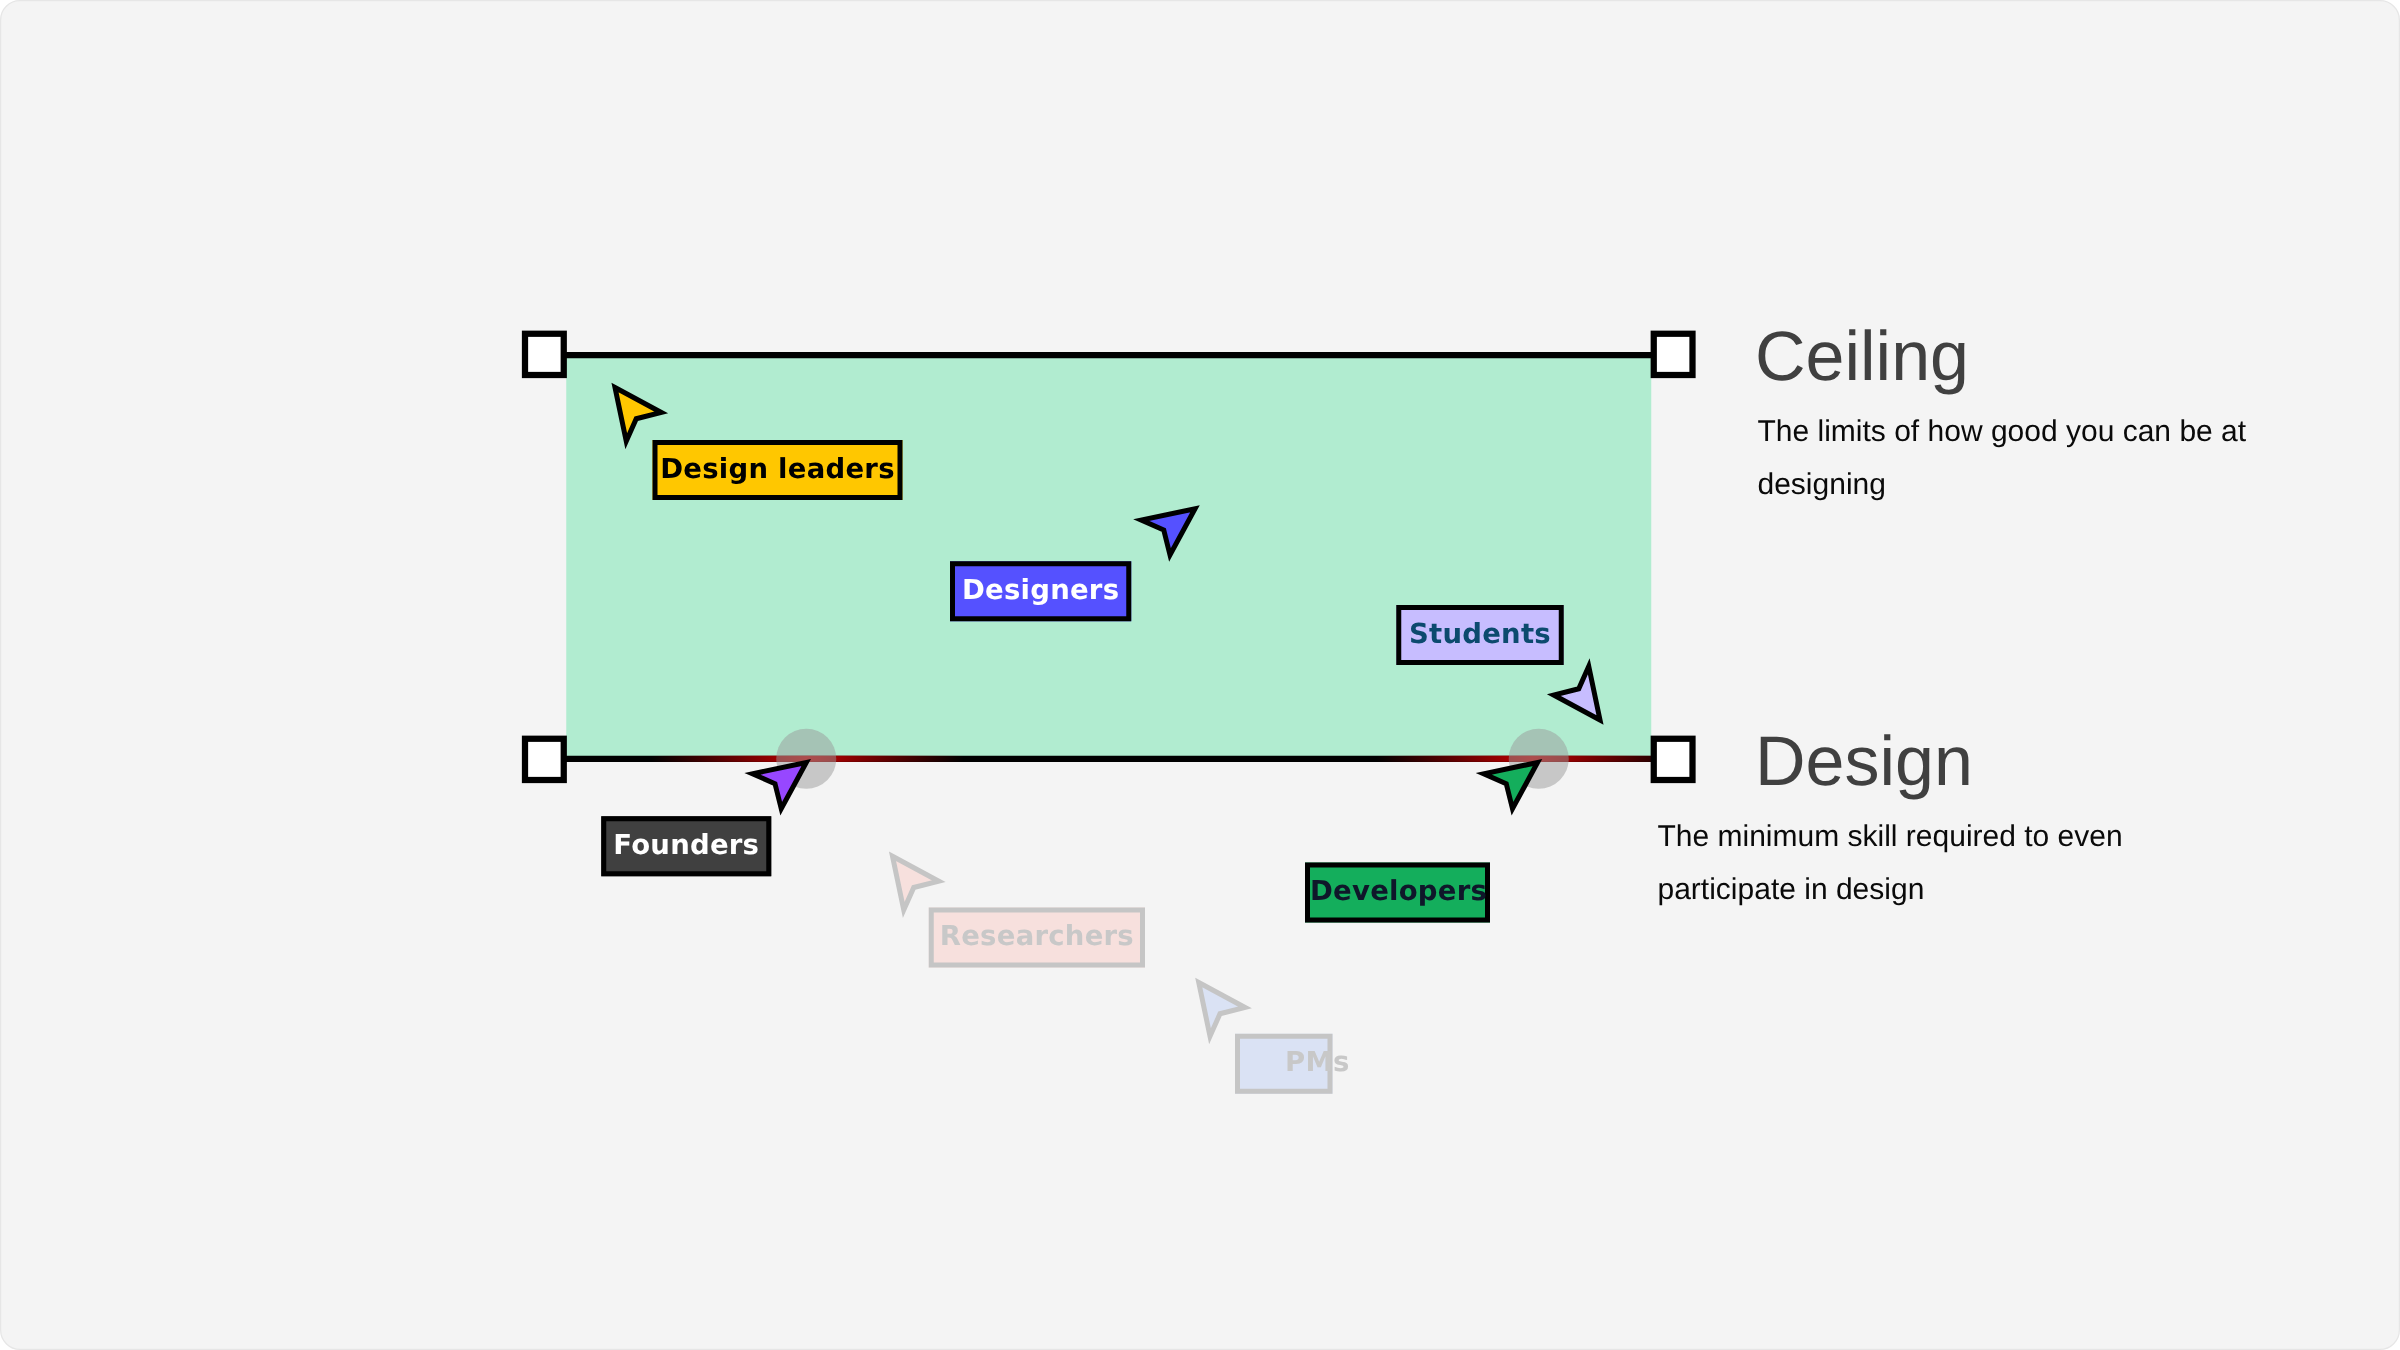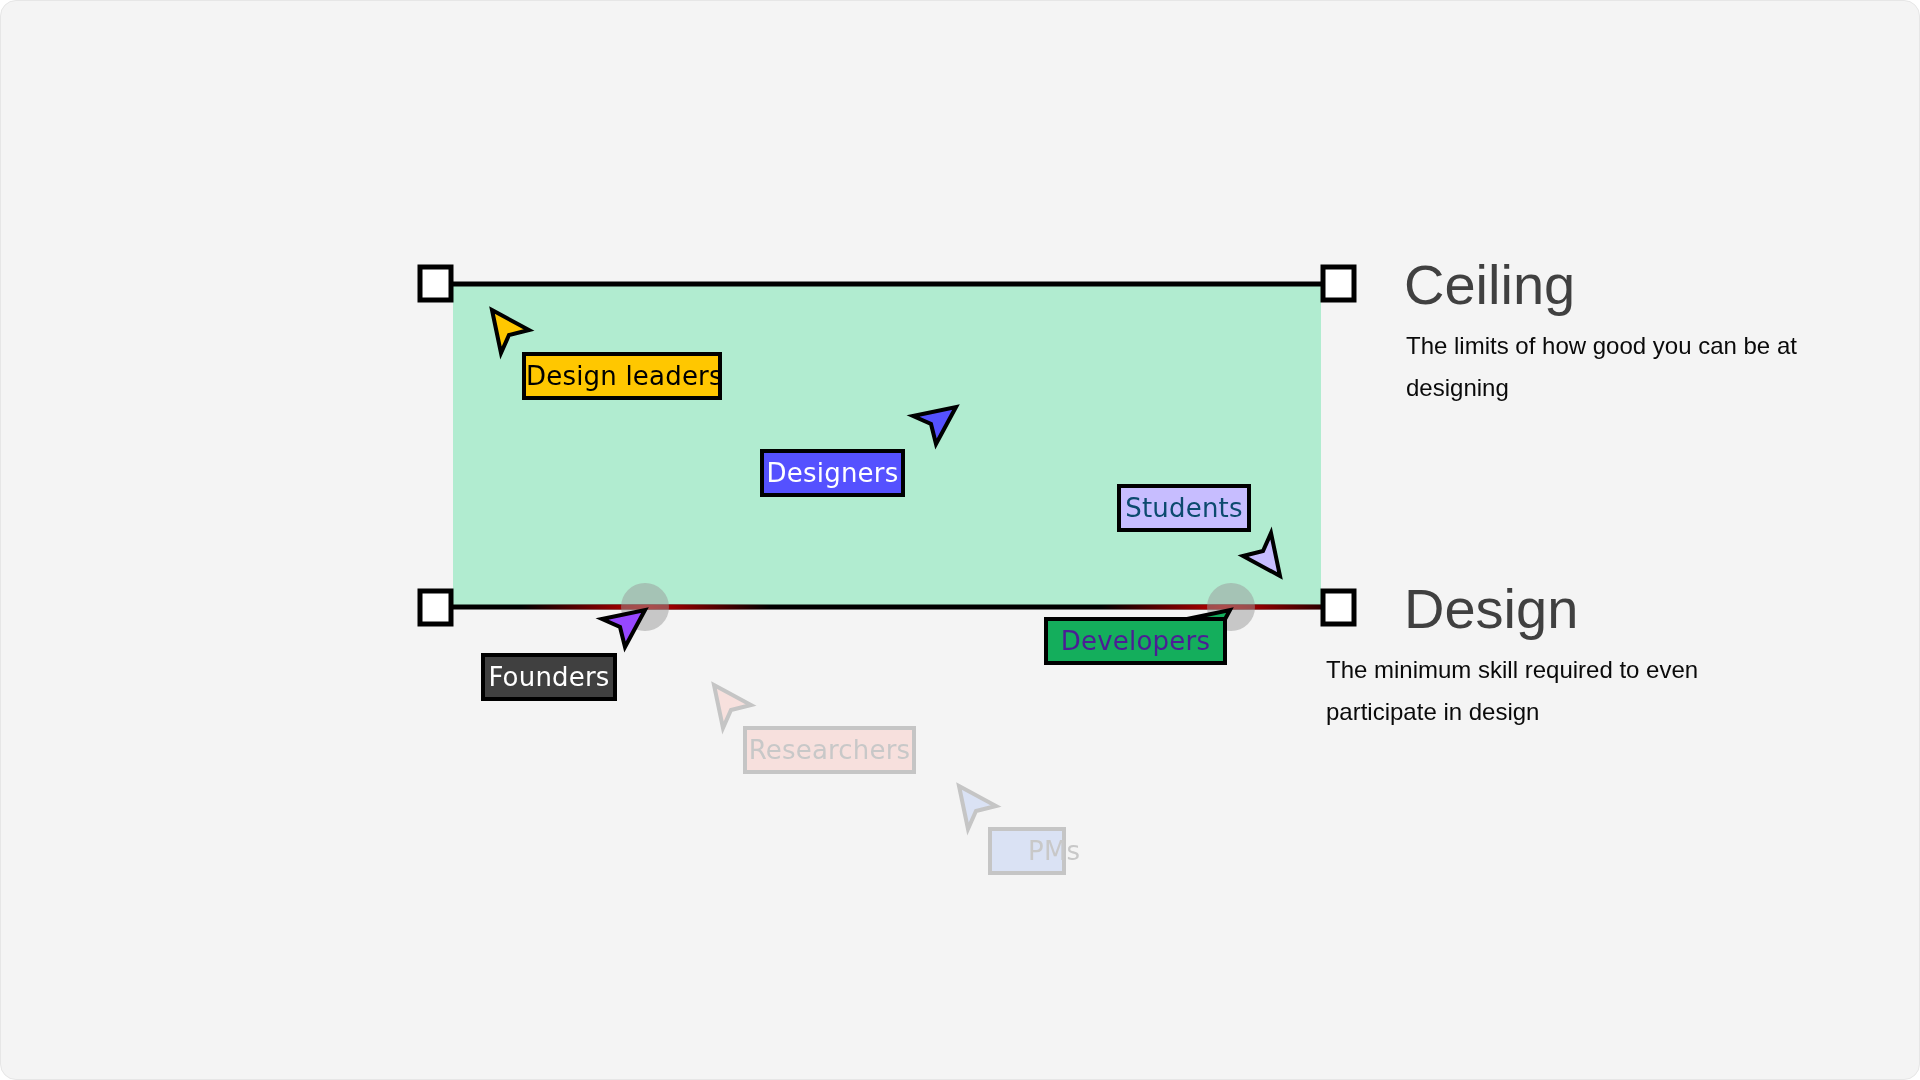--- a/index.html
+++ b/index.html
@@ -16,22 +16,22 @@
     border-radius: 16px;
     overflow: hidden;
   }
   svg.diagram { position: absolute; left: 0; top: 0; }
   .tag {
     position: absolute;
     box-sizing: border-box;
     height: 48px;
     border: 4px solid #000;
     font-family: "DejaVu Sans", sans-serif;
-    font-weight: normal;
-    font-size: 26px;
+    font-weight: bold;
+    font-size: 22px;
     line-height: 40px;
     text-align: center;
     white-space: nowrap;
     letter-spacing: 0.2px;
   }
   .tag.faded { border-color: #c5c5c5; }
   .side-title {
     position: absolute;
     font-family: "Liberation Sans", sans-serif;
     font-size: 56px;
@@ -106,21 +106,21 @@
   </div>
   <div class="tag" style="left: 759px; top: 448px; width: 145px; background: rgb(85, 81, 255); color: rgb(255, 255, 255);">
     <span>Designers</span>
   </div>
   <div class="tag" style="left: 1116px; top: 483px; width: 134px; background: rgb(199, 189, 255); color: #0c4a6e;">
     <span>Students</span>
   </div>
   <div class="tag" style="left: 480px; top: 652px; width: 136px; background: #404040; color: rgb(255, 255, 255);">
     <span>Founders</span>
   </div>
-  <div class="tag" style="left: 1043px; top: 616px; width: 183px; background: rgb(20, 174, 92); color: #4c1d95;">
+  <div class="tag" style="left: 1043px; top: 689px; width: 148px; background: rgb(20, 174, 92); color: #0f172a;">
     <span>Developers</span>
   </div>
   <div class="tag faded" style="left: 742px; top: 725px; width: 173px; background: rgb(247, 224, 221); color: rgb(200, 200, 200);">
     <span>Researchers</span>
   </div>
   <div class="tag faded" style="left: 987px; top: 826px; width: 78px; background: rgb(218, 226, 244); color: rgb(200, 200, 200); padding-left: 36px;">
     <span>PMs</span>
   </div>
 
   <h1 class="side-title" style="left:1403px;top:254px;">Ceiling</h1>

